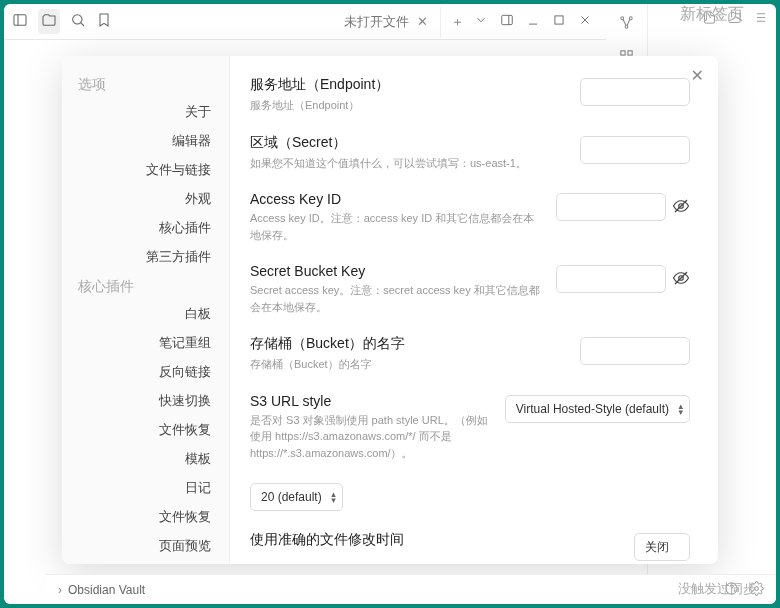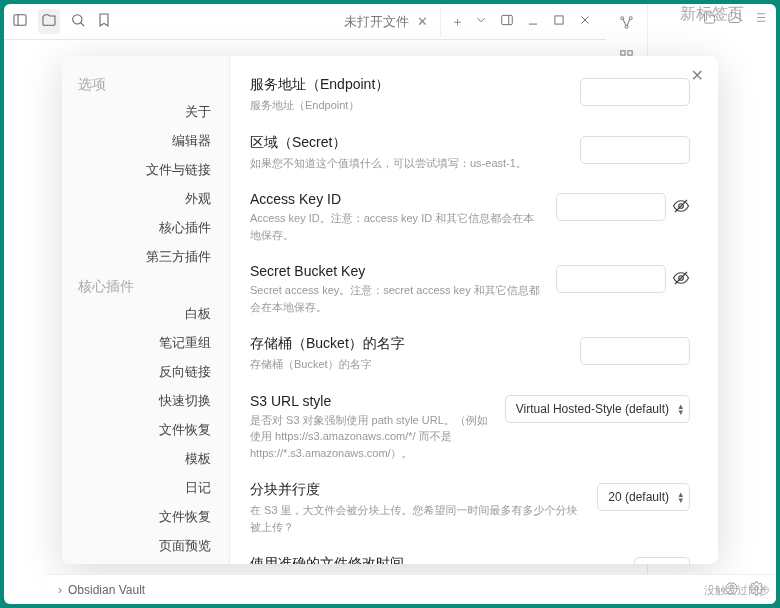--- a/index.html
+++ b/index.html
@@ -41,21 +41,21 @@
   .dropdown::after { content:""; position:absolute; right:7px; top:50%; transform:translateY(-50%); width:7px; height:7px; background:
     linear-gradient(#666,#666) center/100% 1px no-repeat; }
   .dropdown .caret { position:absolute; right:6px; top:50%; transform:translateY(-50%); font-size:9px; color:#666; display:flex; flex-direction:column; line-height:6px; }
   .dropdown::after{ display:none; }
   .eye-icon svg { width:18px; height:18px; stroke:#444; fill:none; stroke-width:1.6; }
 
   .statusbar { position:absolute; left:42px; right:0; bottom:0; height:30px; border-top:1px solid #eee; display:flex; align-items:center; padding:0 12px; font-size:12px; color:#666; background:#fff; }
   .sb-chevron { margin-right:6px; color:#888; }
   .sb-right { margin-left:auto; display:flex; align-items:center; gap:10px; color:#888; }
   .sb-right svg { width:15px; height:15px; stroke:#888; fill:none; stroke-width:1.5; }
-  .sync-msg { position:absolute; right:6px; bottom:6px; font-size:11px; color:#aaa; }
+  .sync-msg { position:absolute; right:20px; bottom:6px; font-size:13px; color:#aaa; }
 
   .file-toolbar { position:absolute; top:6px; left:54px; display:flex; gap:10px; }
   .file-toolbar svg { width:15px; height:15px; stroke:#999; fill:none; stroke-width:1.5; }
 </style>
 </head>
 <body>
 
 <div class="window">
   <div class="titlebar">
     <div class="tb-icons">
@@ -244,24 +244,20 @@
               <div class="setting-desc">是否对 S3 对象强制使用 path style URL。（例如使用 https://s3.amazonaws.com/*/ 而不是 https://*.s3.amazonaws.com/）。</div>
             </div>
             <div class="setting-ctrl">
               <div class="dropdown">
                 <span>Virtual Hosted-Style (default)</span>
                 <span class="caret">▴<br>▾</span>
               </div>
             </div>
           </div>
           <div class="setting-row">
-            <div class="setting-info">
-              <div class="setting-title">分块并行度</div>
-              <div class="setting-desc">在 S3 里，大文件会被分块上传。您希望同一时间最多有多少个分块被上传？</div>
-            </div>
             <div class="setting-ctrl">
               <div class="dropdown">
                 <span>20 (default)</span>
                 <span class="caret">▴<br>▾</span>
               </div>
             </div>
           </div>
           <div class="setting-row">
             <div class="setting-info">
               <div class="setting-title">使用准确的文件修改时间</div>

